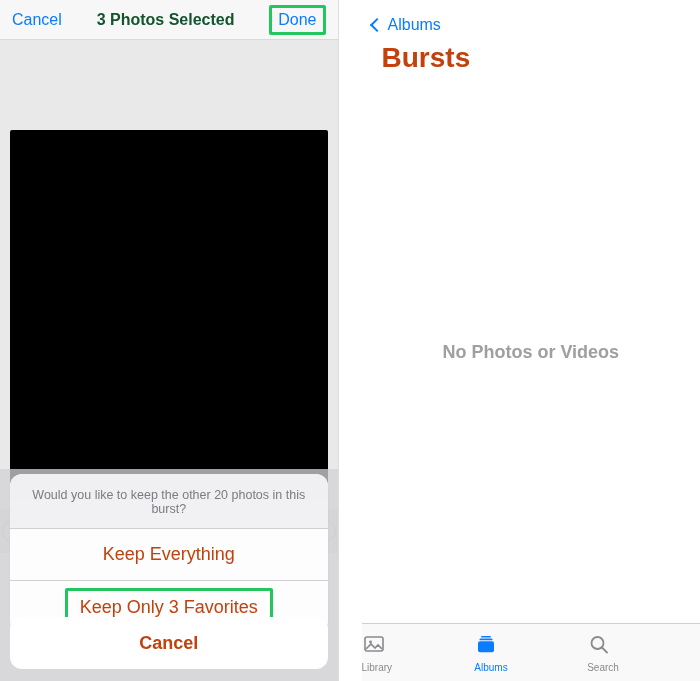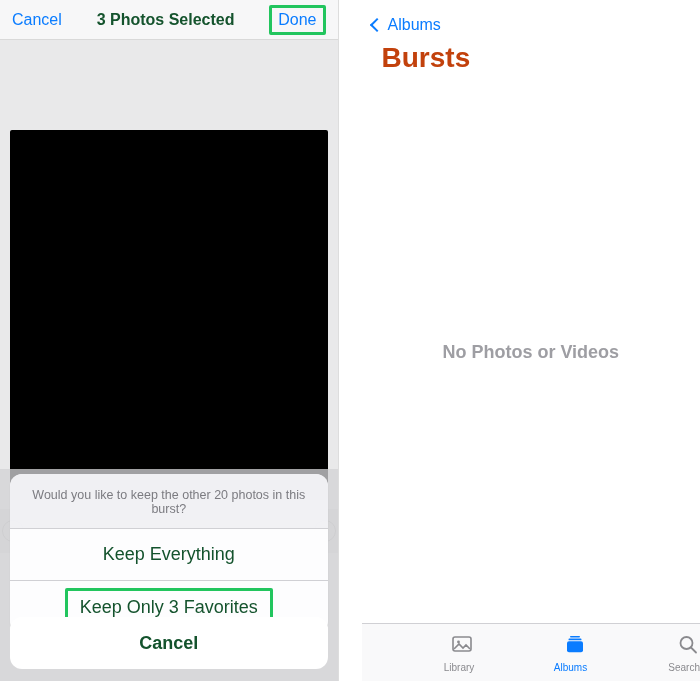--- a/index.html
+++ b/index.html
@@ -90,21 +90,21 @@
     text-align: center;
     padding: 14px 12px 12px 12px;
     border-bottom: 0.5px solid #d0d0d4;
     background: rgba(240,240,243,0.9);
   }
   .sheet-btn {
     height: 52px;
     display: flex;
     align-items: center;
     justify-content: center;
-    color: #14532d;
+    color: #c2410c;
     font-size: 18px;
     border-bottom: 0.5px solid #d0d0d4;
     background: rgba(255,255,255,0.72);
   }
   .sheet-btn:last-child { border-bottom: none; }
   .sheet-btn .highlight-box { padding: 6px 12px; }
   .cancel-group {
     position: absolute;
     left: 10px; right: 10px;
     bottom: 12px;
@@ -157,21 +157,21 @@
   .tabbar {
     height: 58px;
     border-top: 0.5px solid #d0d0d4;
     display: flex;
     background: #f9f9fa;
   }
   .tab {
     flex: 1;
     display: flex;
     flex-direction: column;
-    align-items: flex-end;
+    align-items: flex-start;
     justify-content: center;
     gap: 7px;
     font-size: 10px;
     color: #8a8a8e;
   }
   .tab.active { color: #0a7cff; }
   .tab svg { width: 24px; height: 22px; display: block; }
 </style>
 </head>
 <body>

